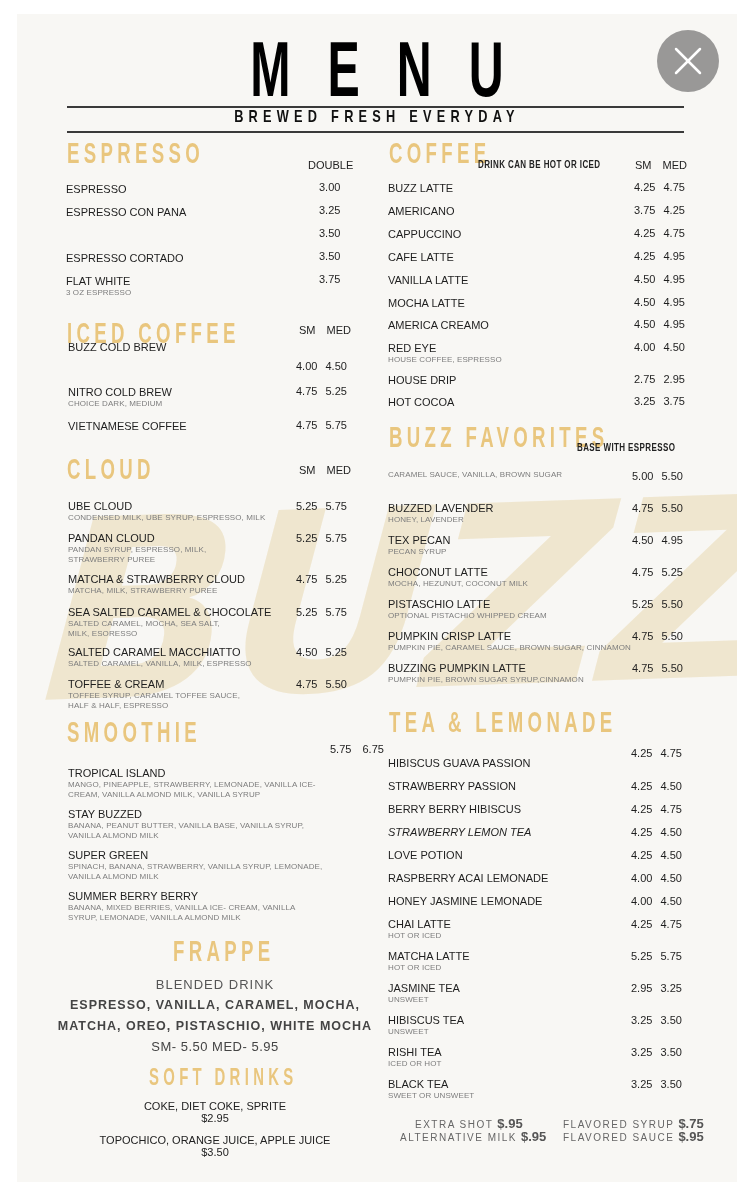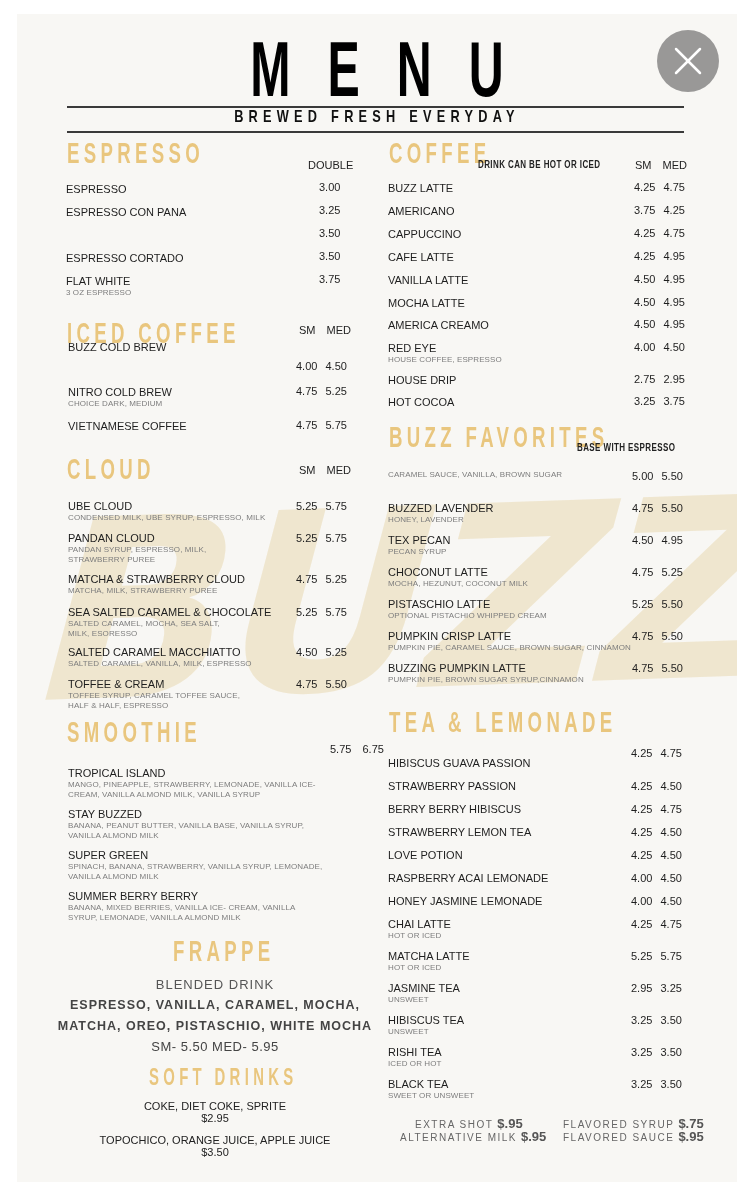--- a/index.html
+++ b/index.html
@@ -271,21 +271,21 @@
     </div>
   <div class="price" style="left:614px; top:733px;">4.25 4.75</div>
   <div class="item" style="left:371px; top:766px;">
       <div class="item-name">STRAWBERRY PASSION</div>
     </div>
   <div class="price" style="left:614px; top:766px;">4.25 4.50</div>
   <div class="item" style="left:371px; top:789px;">
       <div class="item-name">BERRY BERRY HIBISCUS</div>
     </div>
   <div class="price" style="left:614px; top:789px;">4.25 4.75</div>
-  <div class="item" style="left:371px; top:812px;">
+  <div class="item" style="left:371px; top:812px;font-style:italic;">
       <div class="item-name">STRAWBERRY LEMON TEA</div>
     </div>
   <div class="price" style="left:614px; top:812px;">4.25 4.50</div>
   <div class="item" style="left:371px; top:835px;">
       <div class="item-name">LOVE POTION</div>
     </div>
   <div class="price" style="left:614px; top:835px;">4.25 4.50</div>
   <div class="item" style="left:371px; top:858px;">
       <div class="item-name">RASPBERRY ACAI LEMONADE</div>
     </div>

